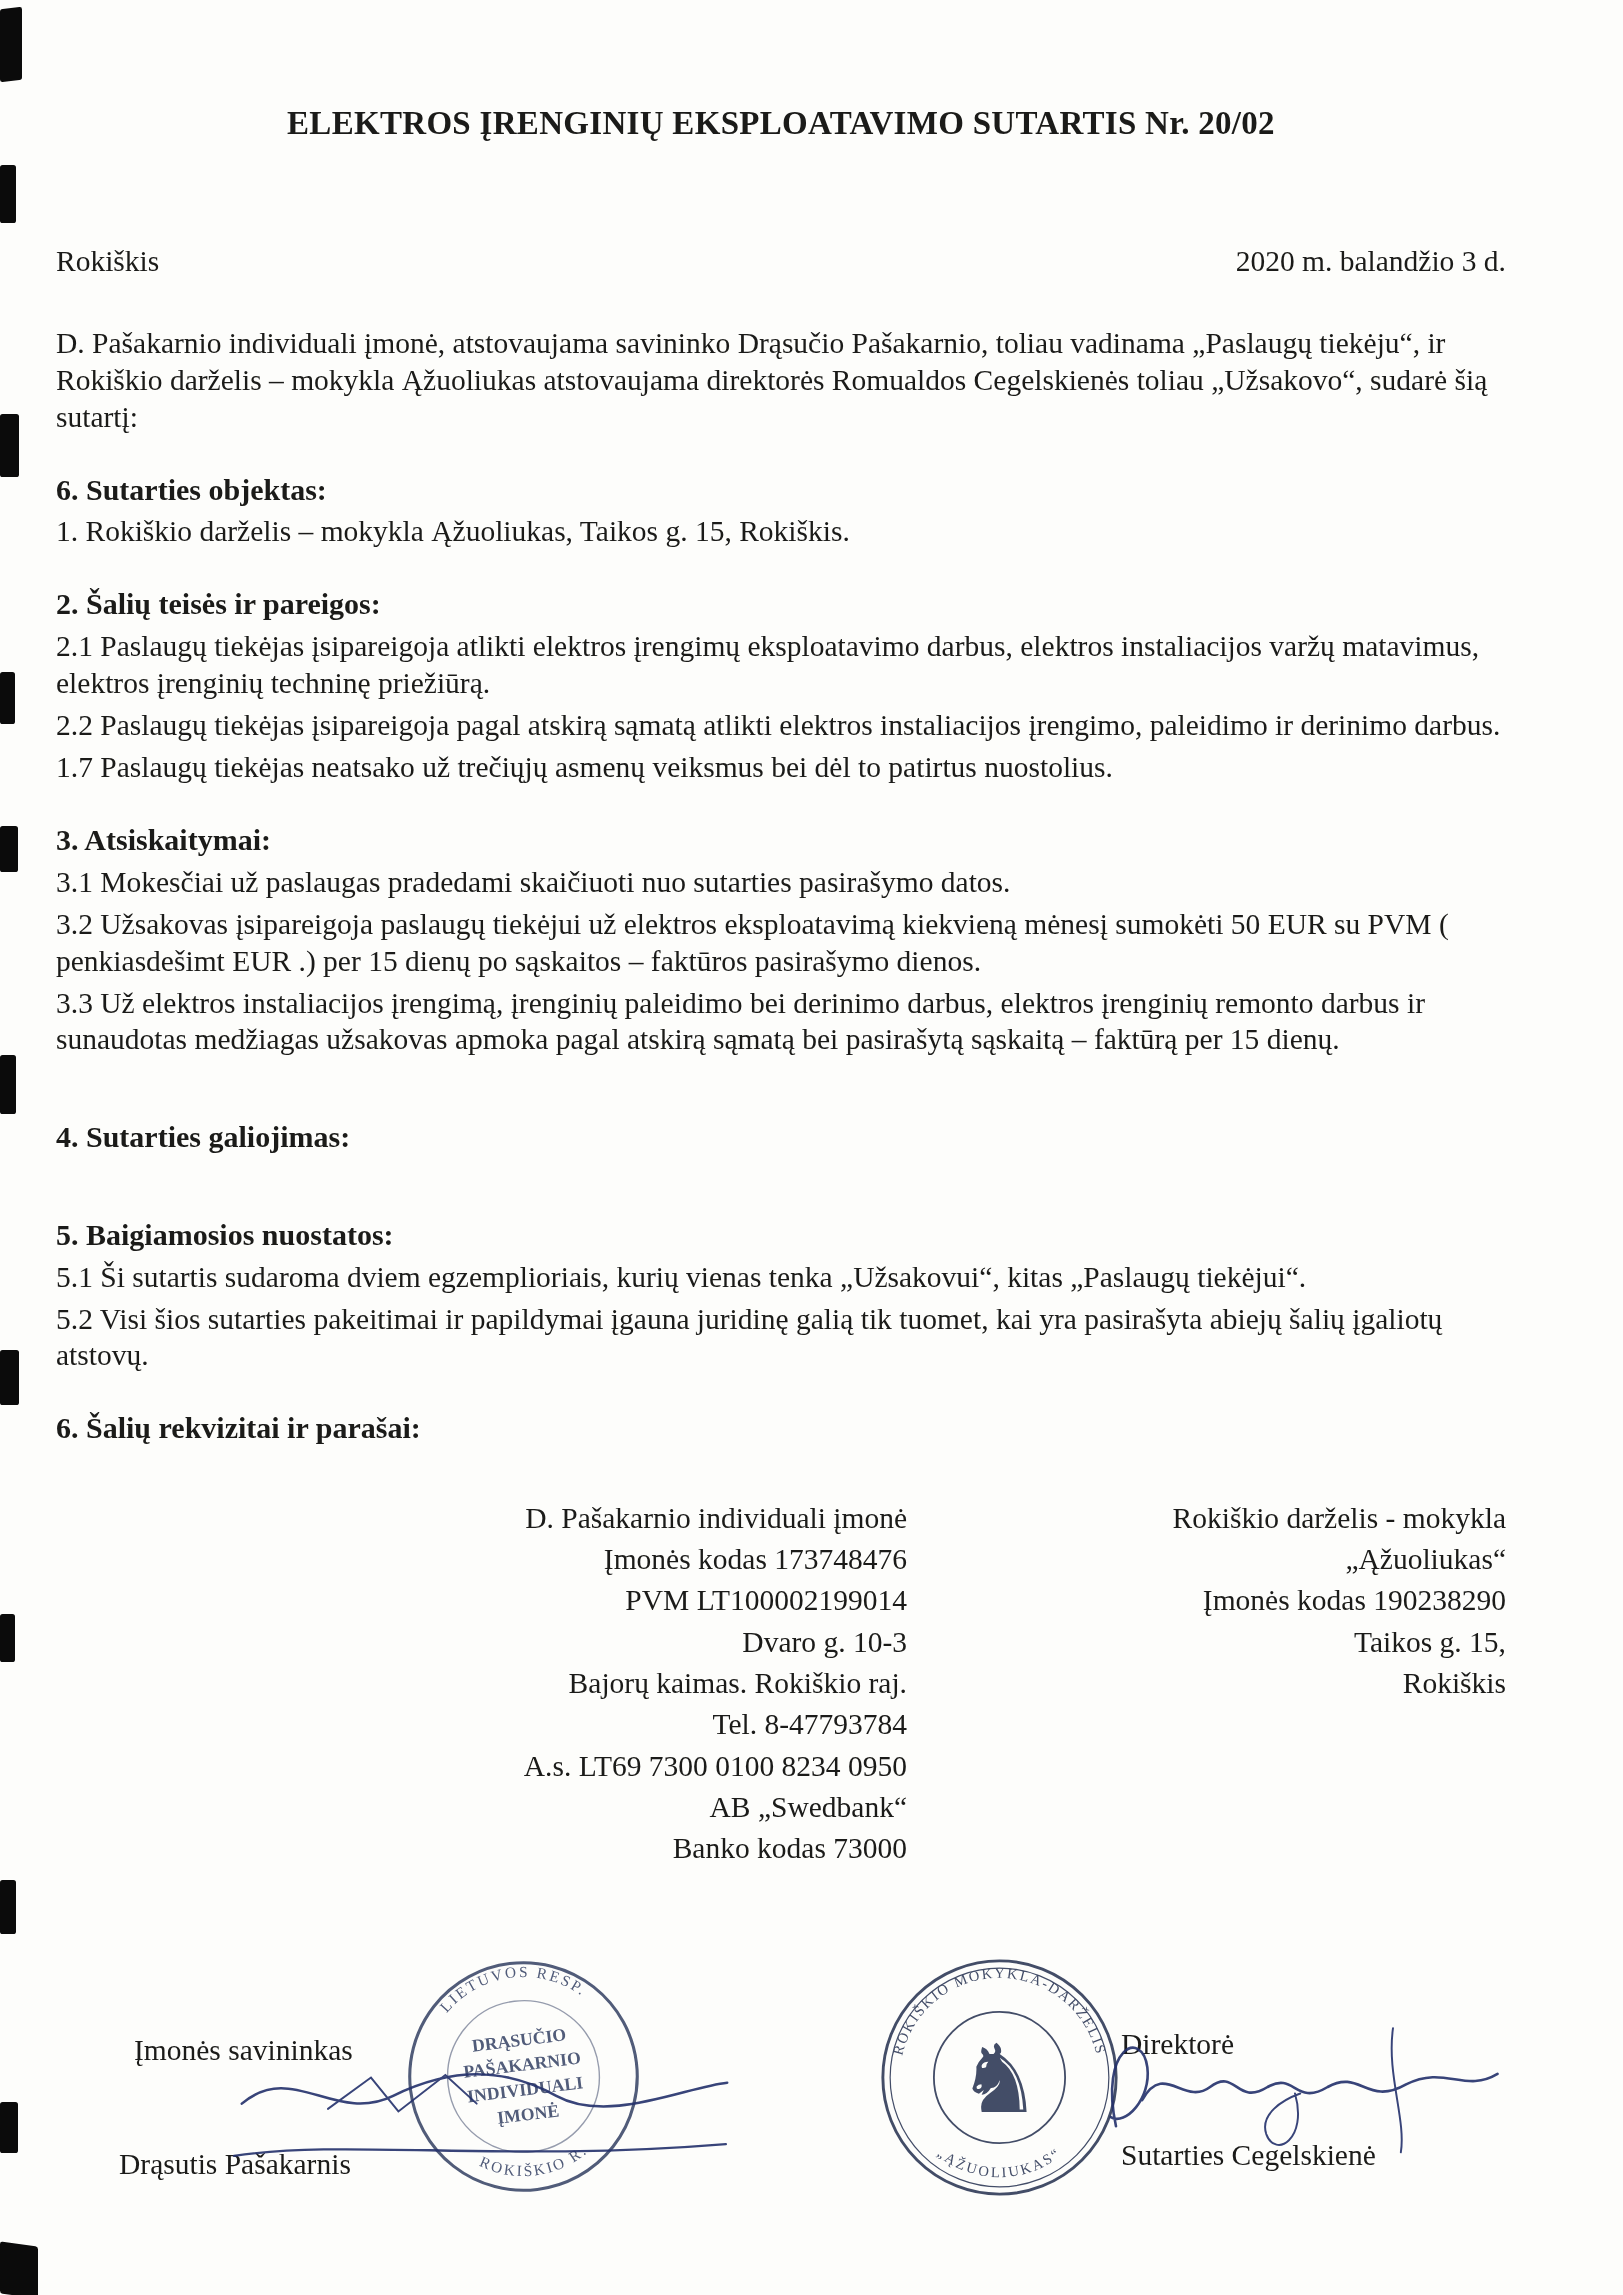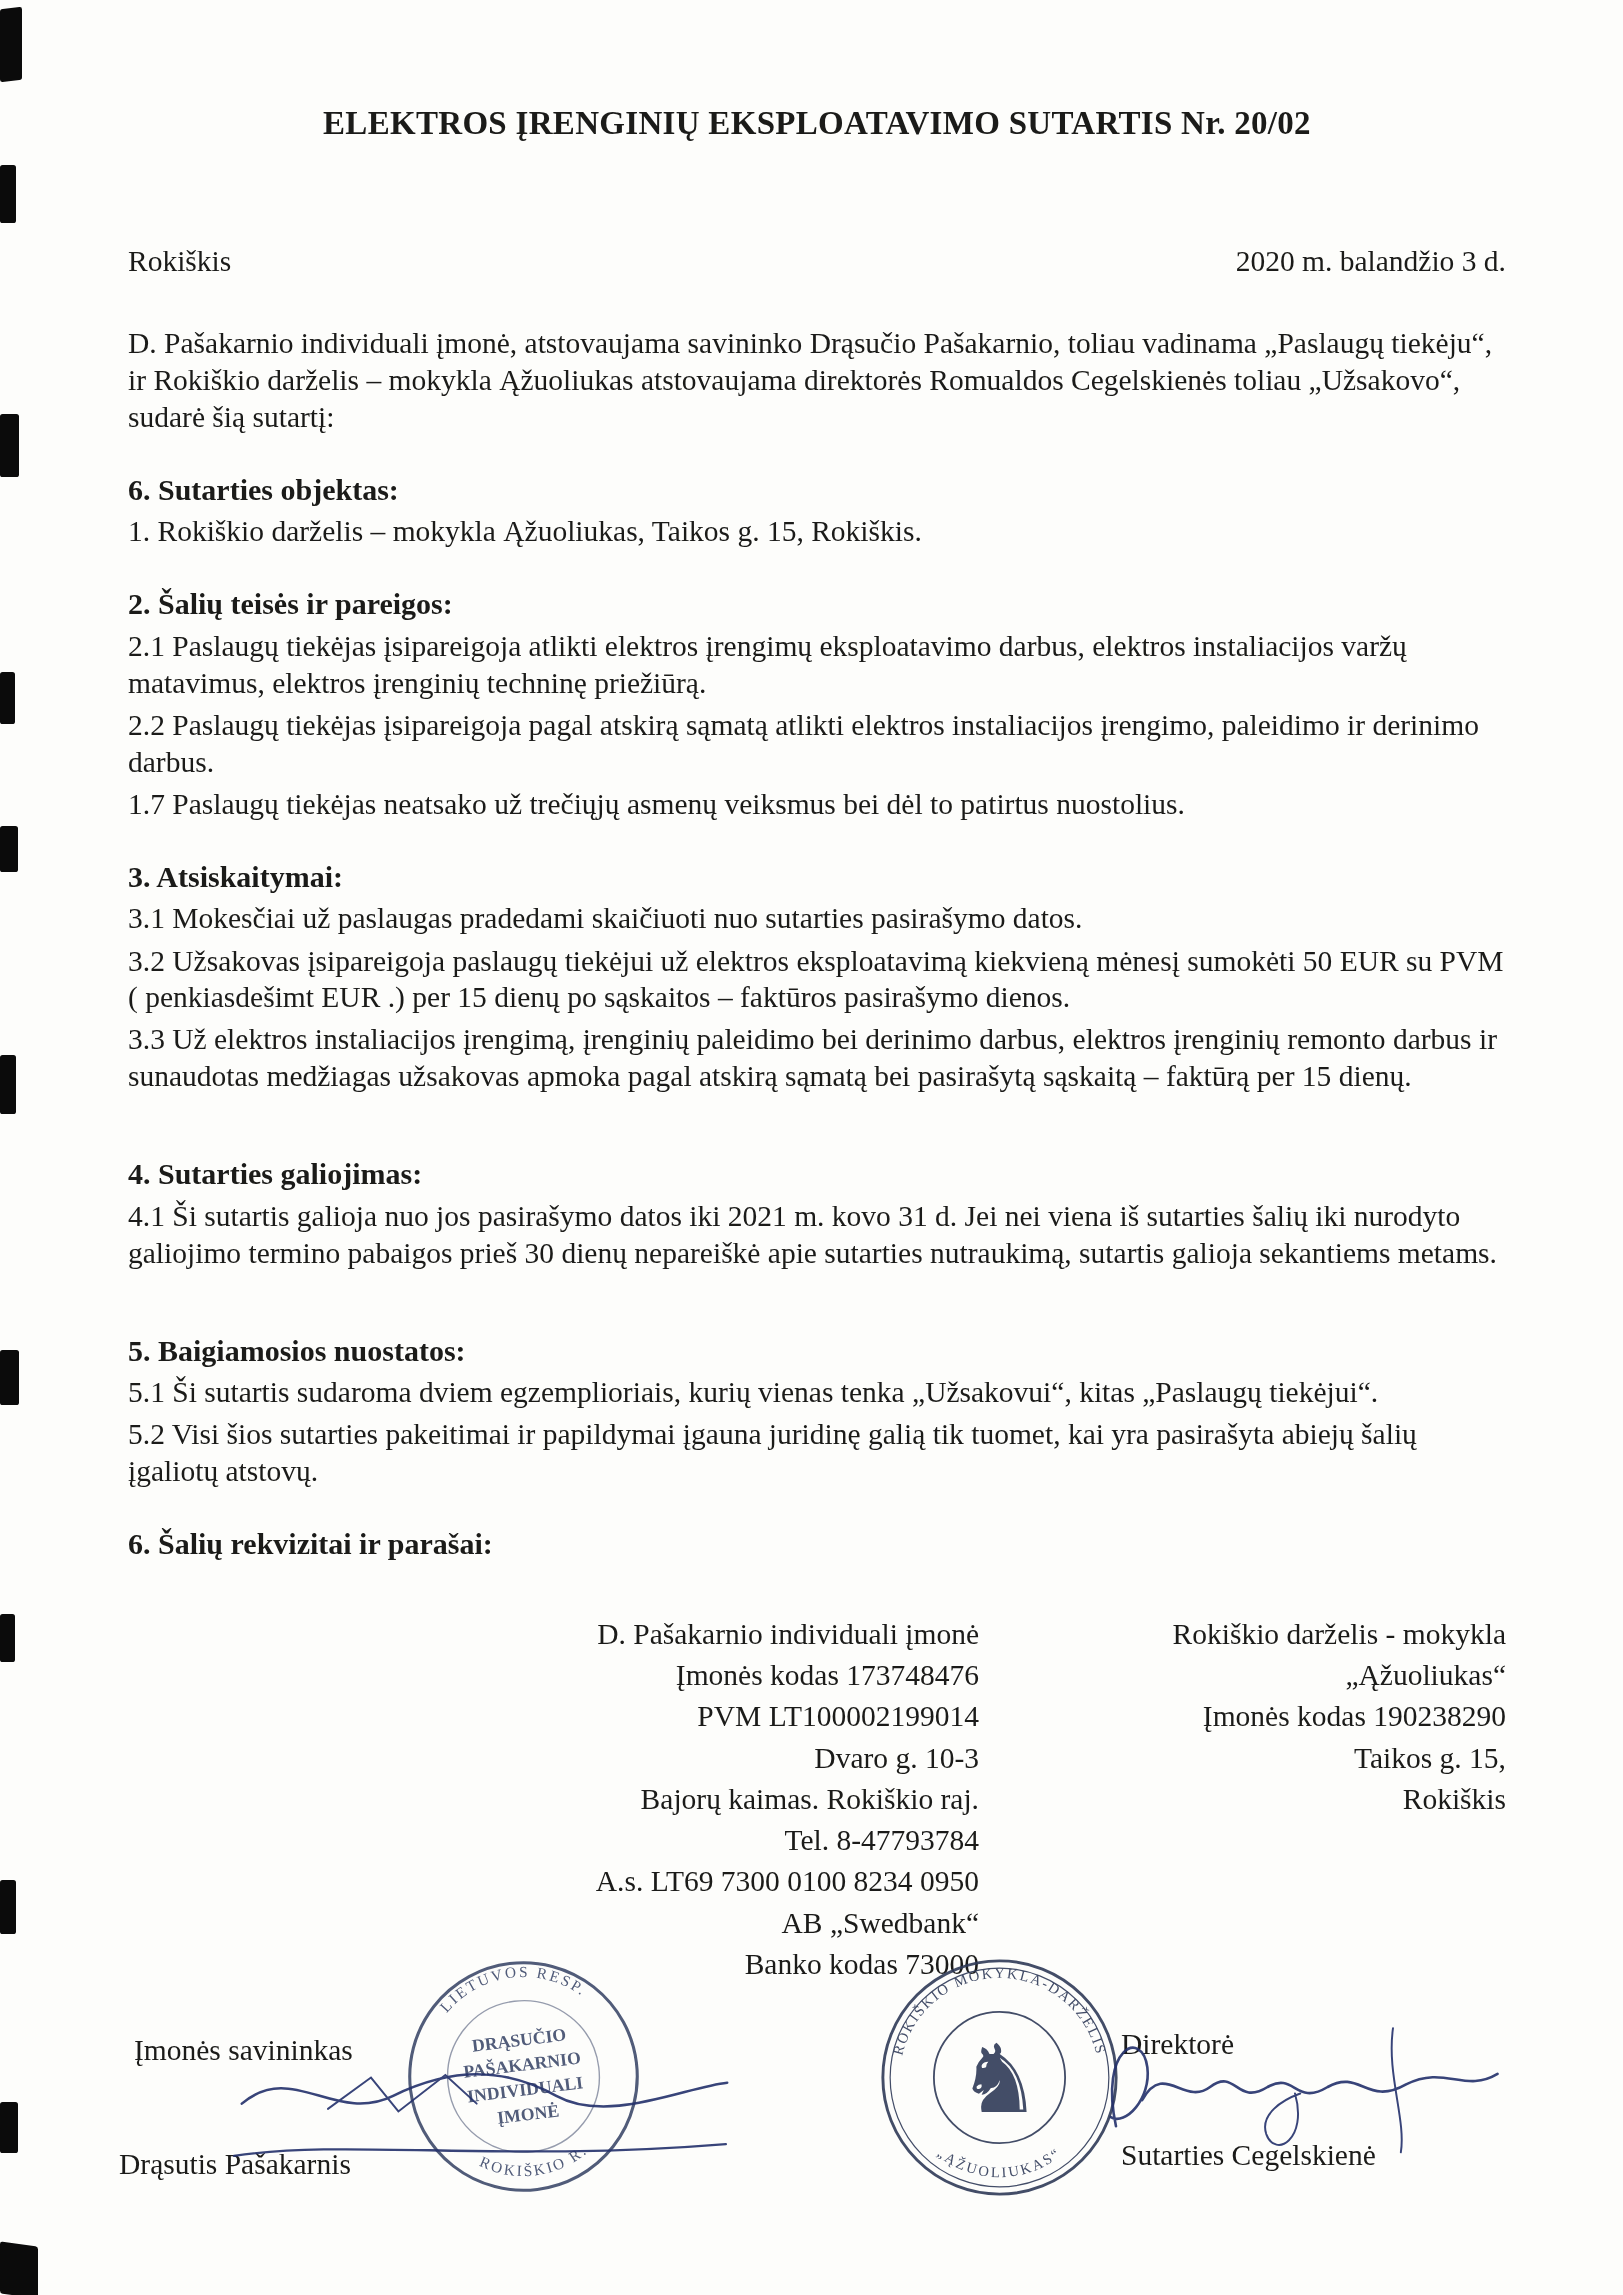--- a/index.html
+++ b/index.html
@@ -5,22 +5,22 @@
   html,body{margin:0;padding:0;background:#ffffff;}
   .page{
     position:relative;
     width:1624px;height:2295px;
     background:#fdfdfb;
     overflow:hidden;
     font-family:"Liberation Serif", serif;
     color:#1b1b19;
   }
   .content{
-    position:absolute;left:14px;top:0;right:0;
-    padding:77px 118px 0 114px;
+    position:absolute;left:0;top:0;right:0;
+    padding:77px 118px 0 56px;
     box-sizing:border-box;
     font-size:29.5px;line-height:1.25;
   }
   h1.title{
     margin:26px 0 0;
     font-size:33px;
     font-weight:700;
     text-align:center;
     letter-spacing:0.3px;
   }
@@ -101,21 +101,20 @@
     <p class="clause">2.1 Paslaugų tiekėjas įsipareigoja atlikti elektros įrengimų eksploatavimo darbus, elektros instaliacijos varžų matavimus, elektros įrenginių techninę priežiūrą.</p>
     <p class="clause">2.2 Paslaugų tiekėjas įsipareigoja pagal atskirą sąmatą atlikti elektros instaliacijos įrengimo, paleidimo ir derinimo darbus.</p>
     <p class="clause">1.7 Paslaugų tiekėjas neatsako už trečiųjų asmenų veiksmus bei dėl to patirtus nuostolius.</p>
 
     <h2 class="section-heading">3. Atsiskaitymai:</h2>
     <p class="clause">3.1 Mokesčiai už paslaugas pradedami skaičiuoti nuo sutarties pasirašymo datos.</p>
     <p class="clause">3.2 Užsakovas įsipareigoja paslaugų tiekėjui už elektros eksploatavimą kiekvieną mėnesį sumokėti 50 EUR su PVM ( penkiasdešimt EUR .) per 15 dienų po sąskaitos – faktūros pasirašymo dienos.</p>
     <p class="clause">3.3 Už elektros instaliacijos įrengimą, įrenginių paleidimo bei derinimo darbus, elektros įrenginių remonto darbus ir sunaudotas medžiagas užsakovas apmoka pagal atskirą sąmatą bei pasirašytą sąskaitą – faktūrą per 15 dienų.</p>
 
     <h2 class="section-heading mt-lg">4. Sutarties galiojimas:</h2>
-    <p class="clause">4.1 Ši sutartis galioja nuo jos pasirašymo datos iki 2021 m. kovo 31 d. Jei nei viena iš sutarties šalių iki nurodyto galiojimo termino pabaigos prieš 30 dienų nepareiškė apie sutarties nutraukimą, sutartis galioja sekantiems metams.</p>
 
     <h2 class="section-heading mt-lg">5. Baigiamosios nuostatos:</h2>
     <p class="clause">5.1 Ši sutartis sudaroma dviem egzemplioriais, kurių vienas tenka „Užsakovui“, kitas „Paslaugų tiekėjui“.</p>
     <p class="clause">5.2 Visi šios sutarties pakeitimai ir papildymai įgauna juridinę galią tik tuomet, kai yra pasirašyta abiejų šalių įgaliotų atstovų.</p>
 
     <h2 class="section-heading">6. Šalių rekvizitai ir parašai:</h2>
 
     <div class="parties">
       <div class="party party-left">
         <div>D. Pašakarnio individuali įmonė</div>

